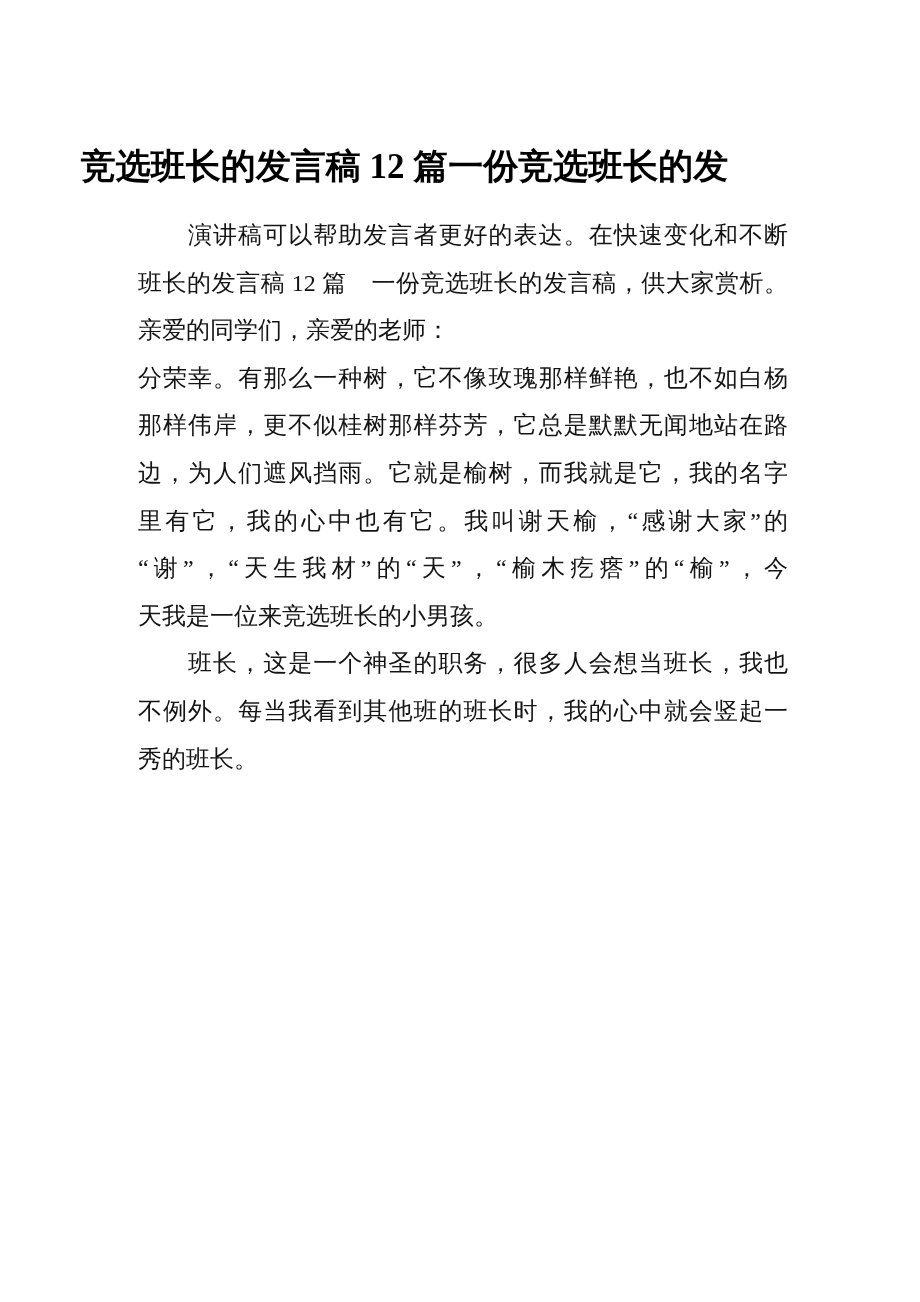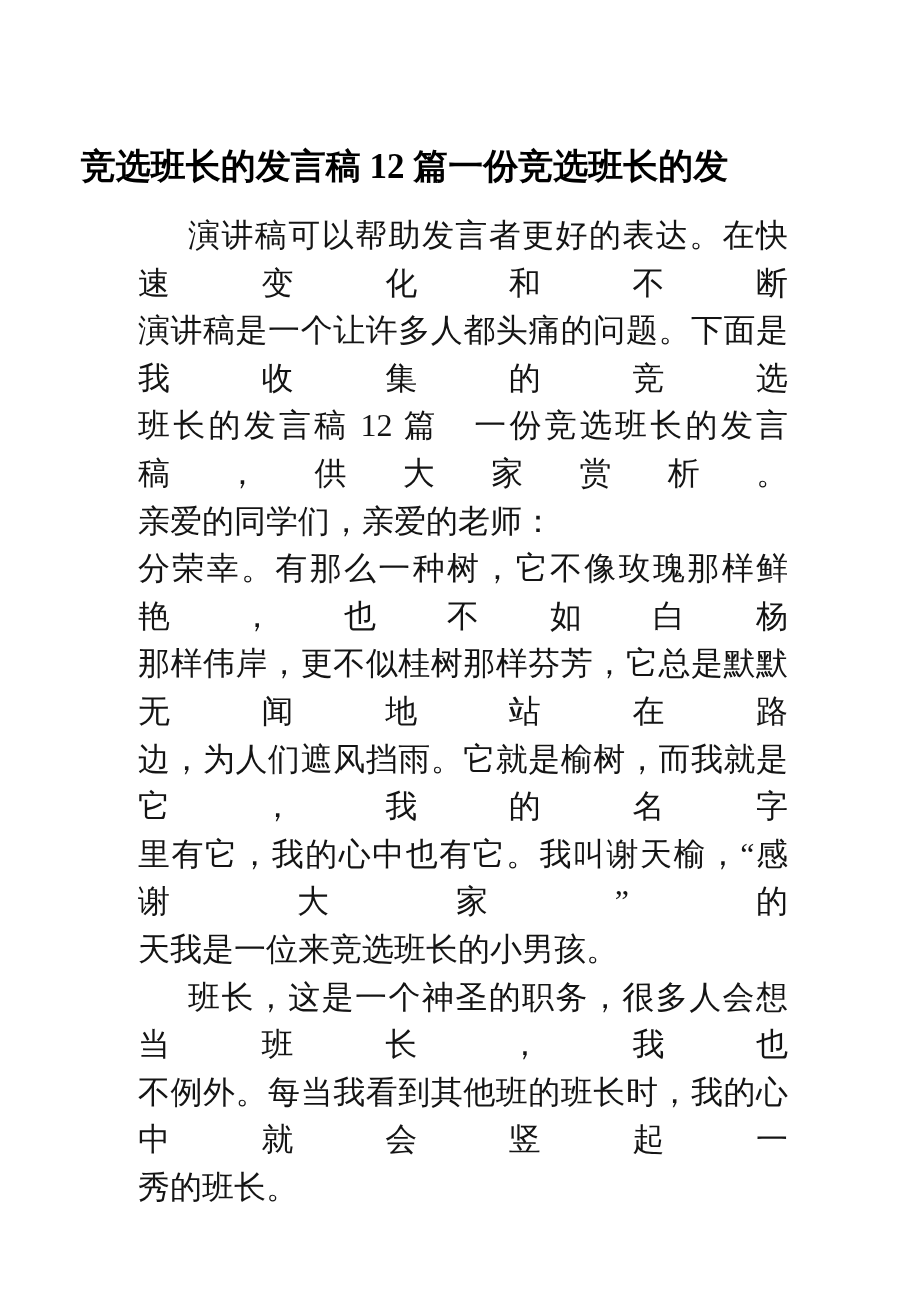--- a/index.html
+++ b/index.html
@@ -25,21 +25,21 @@
     line-height: 68px;
     text-align: center;
     color: #000000;
   }
   .title-line {
     display: block;
   }
   .doc-body {
     margin: 11px 0 0 138px;
     width: 650px;
-    font-size: 32px;
+    font-size: 24px;
     line-height: 47.6px;
   }
   .line {
     text-align: justify;
     text-align-last: left;
   }
   .line.fill {
     text-align-last: justify;
   }
   .line.indent {
@@ -50,25 +50,25 @@
 <body>
 
 <div class="page">
   <h1 class="doc-title">
     <span class="title-line">竞选班长的发言稿 12 篇一份竞选班长的发</span>
   </h1>
 
   <div class="doc-body">
 
   <div class="line indent fill">演讲稿可以帮助发言者更好的表达。在快速变化和不断</div>
-      <div class="line fill">演讲稿是一个让许多人都头痛的问题。下面是我收集的竞选</div>
       <div class="line fill">班长的发言稿 12 篇　一份竞选班长的发言稿，供大家赏析。</div>
       <div class="line">亲爱的同学们，亲爱的老师：</div>
       <div class="line fill">分荣幸。有那么一种树，它不像玫瑰那样鲜艳，也不如白杨</div>
       <div class="line fill">那样伟岸，更不似桂树那样芬芳，它总是默默无闻地站在路</div>
       <div class="line fill">边，为人们遮风挡雨。它就是榆树，而我就是它，我的名字</div>
       <div class="line fill">里有它，我的心中也有它。我叫谢天榆，“感谢大家”的</div>
+      <div class="line fill">“谢”，“天生我材”的“天”，“榆木疙瘩”的“榆”，今</div>
       <div class="line">天我是一位来竞选班长的小男孩。</div>
       <div class="line indent fill">班长，这是一个神圣的职务，很多人会想当班长，我也</div>
       <div class="line fill">不例外。每当我看到其他班的班长时，我的心中就会竖起一</div>
       <div class="line">秀的班长。</div>
     </div>
 </div>
 
 </body></html>

